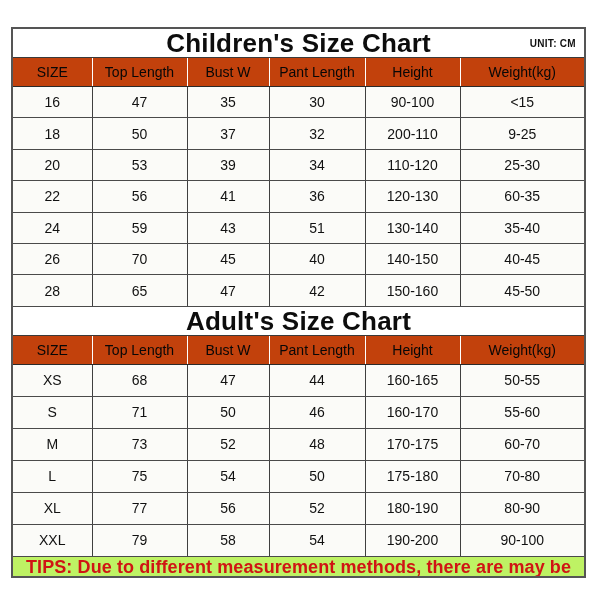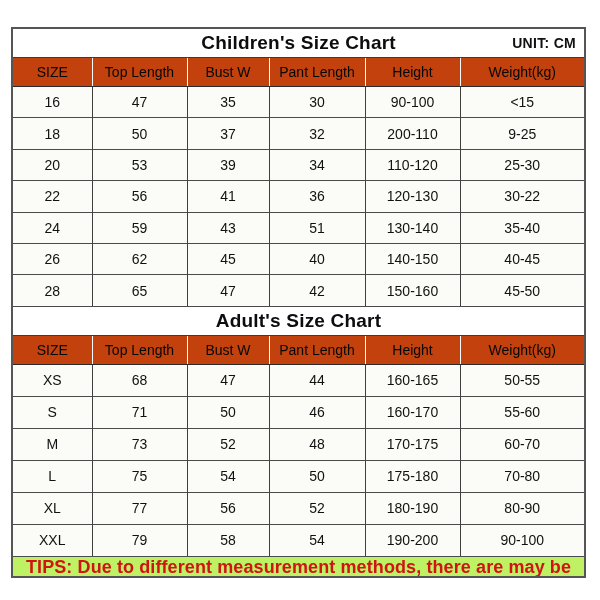--- a/index.html
+++ b/index.html
@@ -56,34 +56,34 @@
   tr.title-row td {
     height: 28px;
     border-left: none;
     border-right: none;
     border-top: none;
     position: relative;
     background: #ffffff;
   }
 
   .title-text {
-    font-size: 19px;
+    font-size: 26px;
     font-weight: bold;
     letter-spacing: 0.2px;
     color: #0d0d0d;
     text-align: center;
     line-height: 28px;
   }
 
   .unit-text {
     position: absolute;
     right: 8px;
     top: 50%;
     transform: translateY(-50%);
-    font-size: 14px;
+    font-size: 10px;
     font-weight: bold;
     letter-spacing: 0.3px;
     color: #111111;
   }
 
   tr.header-row td {
     background: #c2410c;
     height: 28px;
     font-size: 14px;
     font-weight: normal;
@@ -177,33 +177,33 @@
           <td>34</td>
           <td>110-120</td>
           <td>25-30</td>
         </tr>
         <tr class="data-row">
           <td class="size-cell">22</td>
           <td>56</td>
           <td>41</td>
           <td>36</td>
           <td>120-130</td>
-          <td>30-22</td>
+          <td>60-35</td>
         </tr>
         <tr class="data-row">
           <td class="size-cell">24</td>
           <td>59</td>
           <td>43</td>
           <td>51</td>
           <td>130-140</td>
           <td>35-40</td>
         </tr>
         <tr class="data-row">
           <td class="size-cell">26</td>
-          <td>62</td>
+          <td>70</td>
           <td>45</td>
           <td>40</td>
           <td>140-150</td>
           <td>40-45</td>
         </tr>
         <tr class="data-row">
           <td class="size-cell">28</td>
           <td>65</td>
           <td>47</td>
           <td>42</td>

